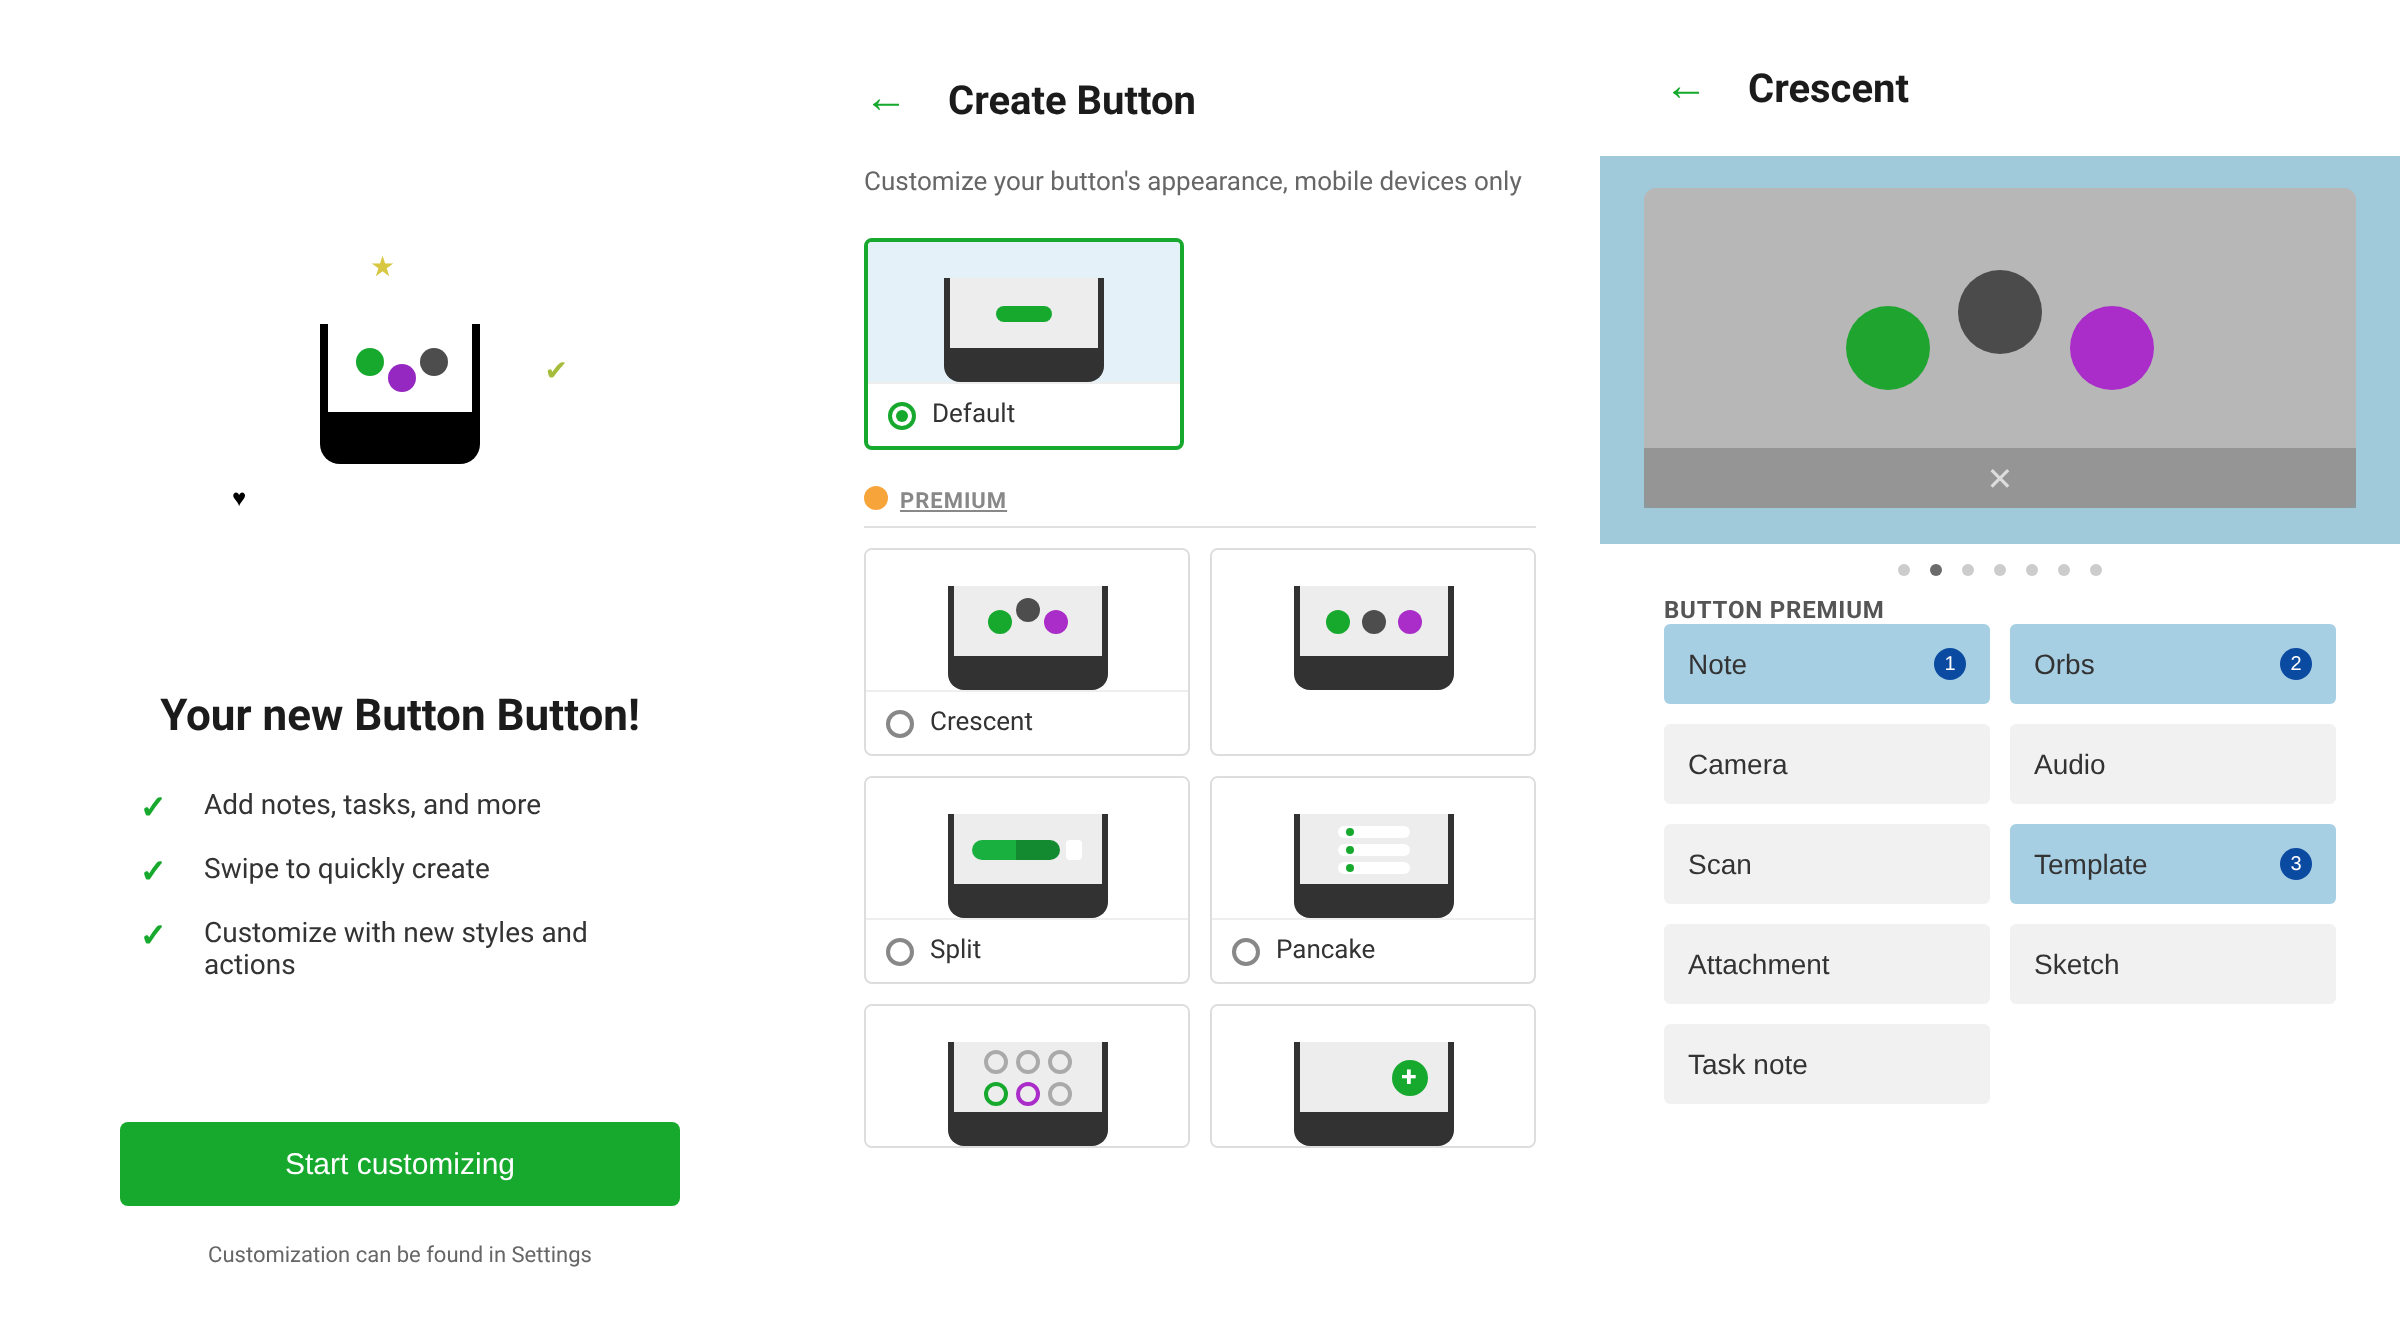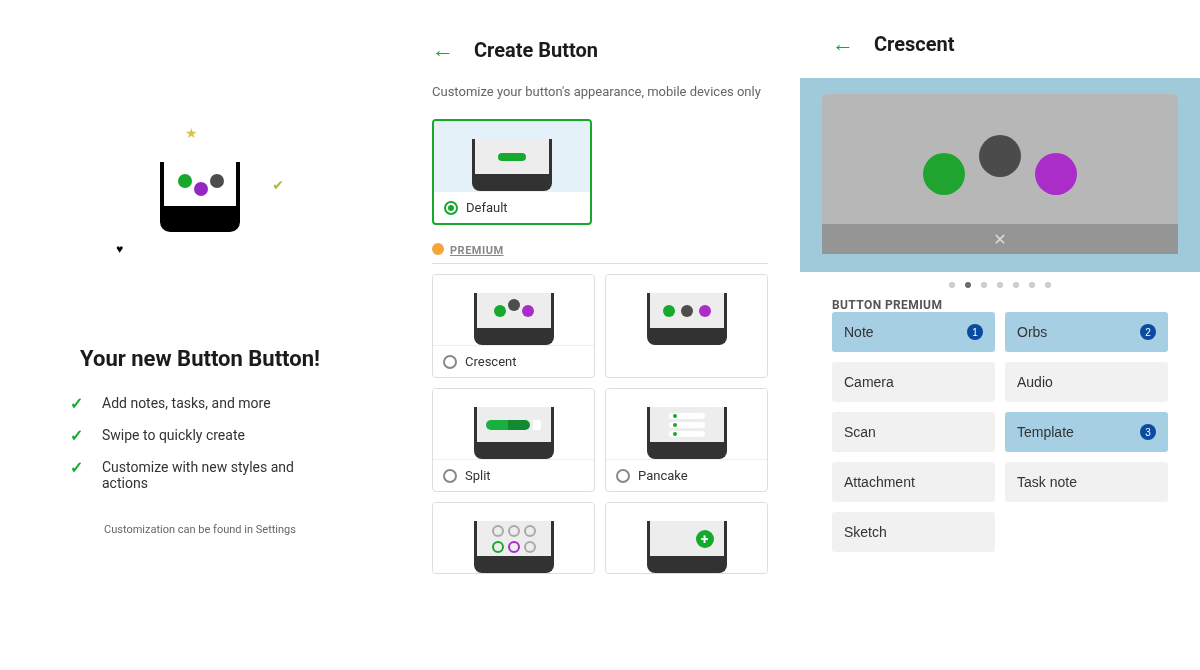--- a/index.html
+++ b/index.html
@@ -120,20 +120,21 @@
     <div class="feat">
       <span class="ck">✓</span>
       <span>Swipe to quickly create</span>
     </div>
     <div class="feat">
       <span class="ck">✓</span>
       <span>Customize with new styles and actions</span>
     </div>
   </div>
 
+  <button class="p1-cta">Start customizing</button>
 
   <div class="p1-note">
     <span>Customization can be found in </span><span class="lnk">Settings</span>
   </div>
 </div>
 
 <div class="panel p2">
   <div class="hdr">
     <span class="back">←</span>
     <span class="hdr-title">Create Button</span>
@@ -299,20 +300,20 @@
           <span>Scan</span>
         </button>
         <button class="act-btn sel">
           <span>Template</span>
           <span class="badge">3</span>
         </button>
         <button class="act-btn">
           <span>Attachment</span>
         </button>
         <button class="act-btn">
+          <span>Sketch</span>
+        </button>
+        <button class="act-btn">
           <span>Task note</span>
         </button>
-        <button class="act-btn">
-          <span>Sketch</span>
-        </button>
       </div>
   </div>
 </div>
 
 </body></html>

